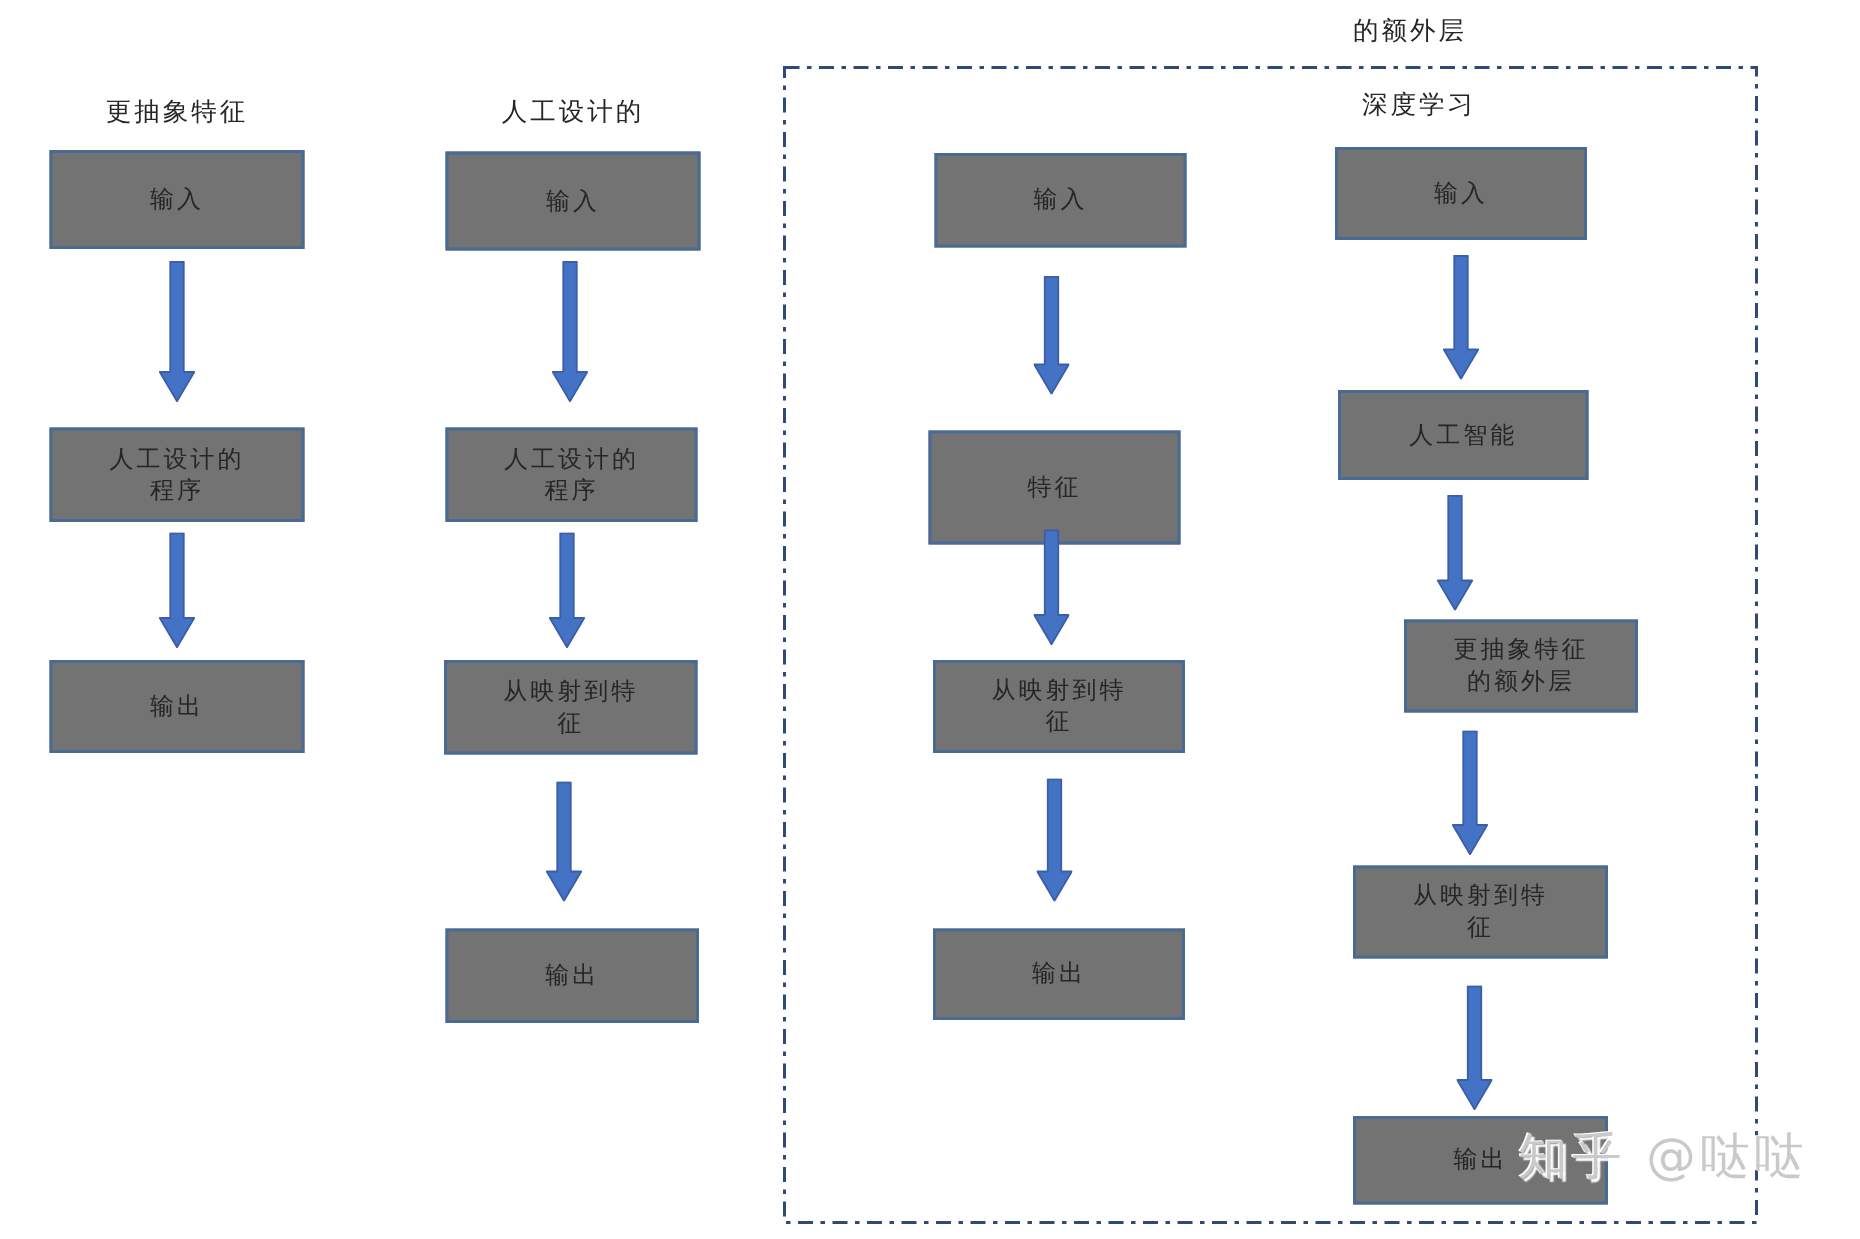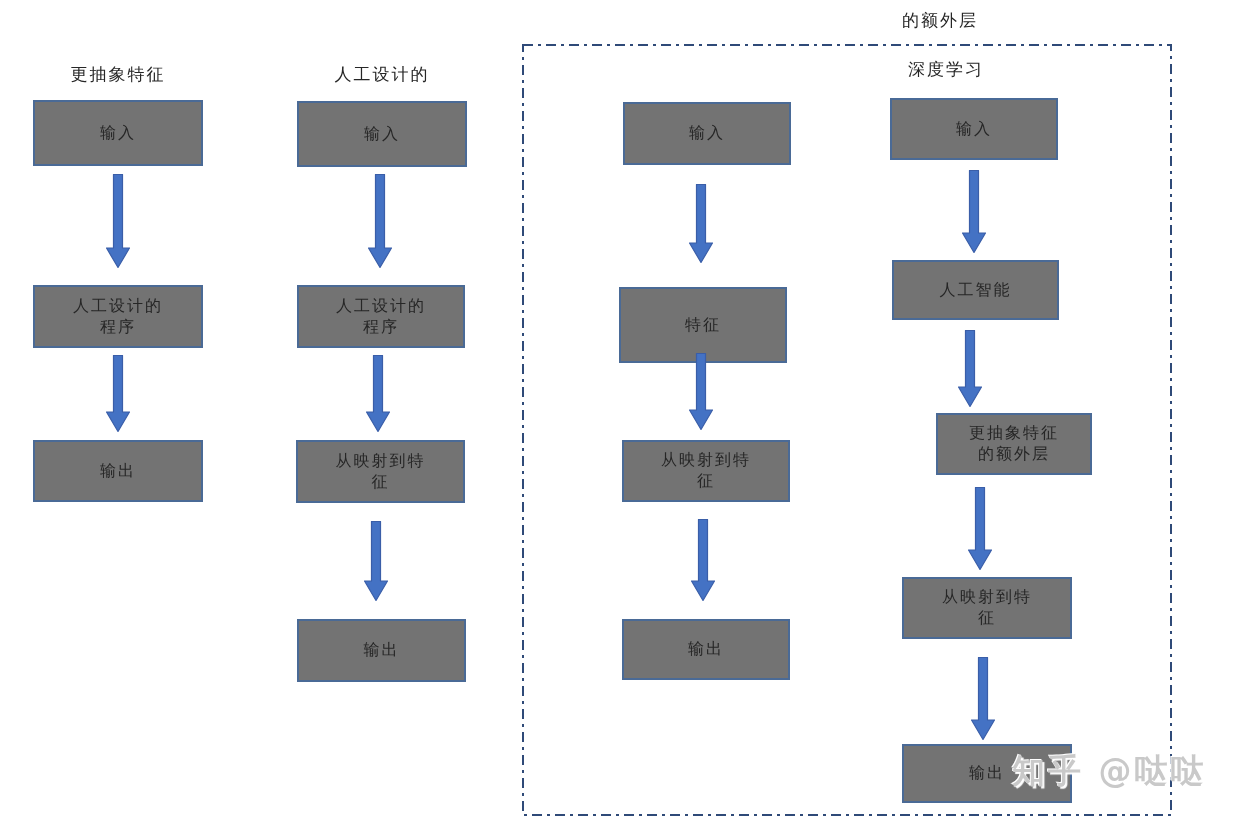--- a/index.html
+++ b/index.html
@@ -53,21 +53,21 @@
   svg.dashed-rect rect{
     fill:none;
     stroke:var(--dashed-border);
     stroke-width:2;
     stroke-dasharray:10 5 3 5;
   }
   .watermark{
     position:absolute;
     color:var(--watermark);
     font-size:33px;
-    font-weight:700;
+    font-weight:400;
     letter-spacing:3px;
     white-space:nowrap;
     text-shadow:2px 2px 1px #ffffff, -1px -1px 0 #ffffff;
   }
 </style>
 </head>
 <body>
 
 <div id="canvas">
 

